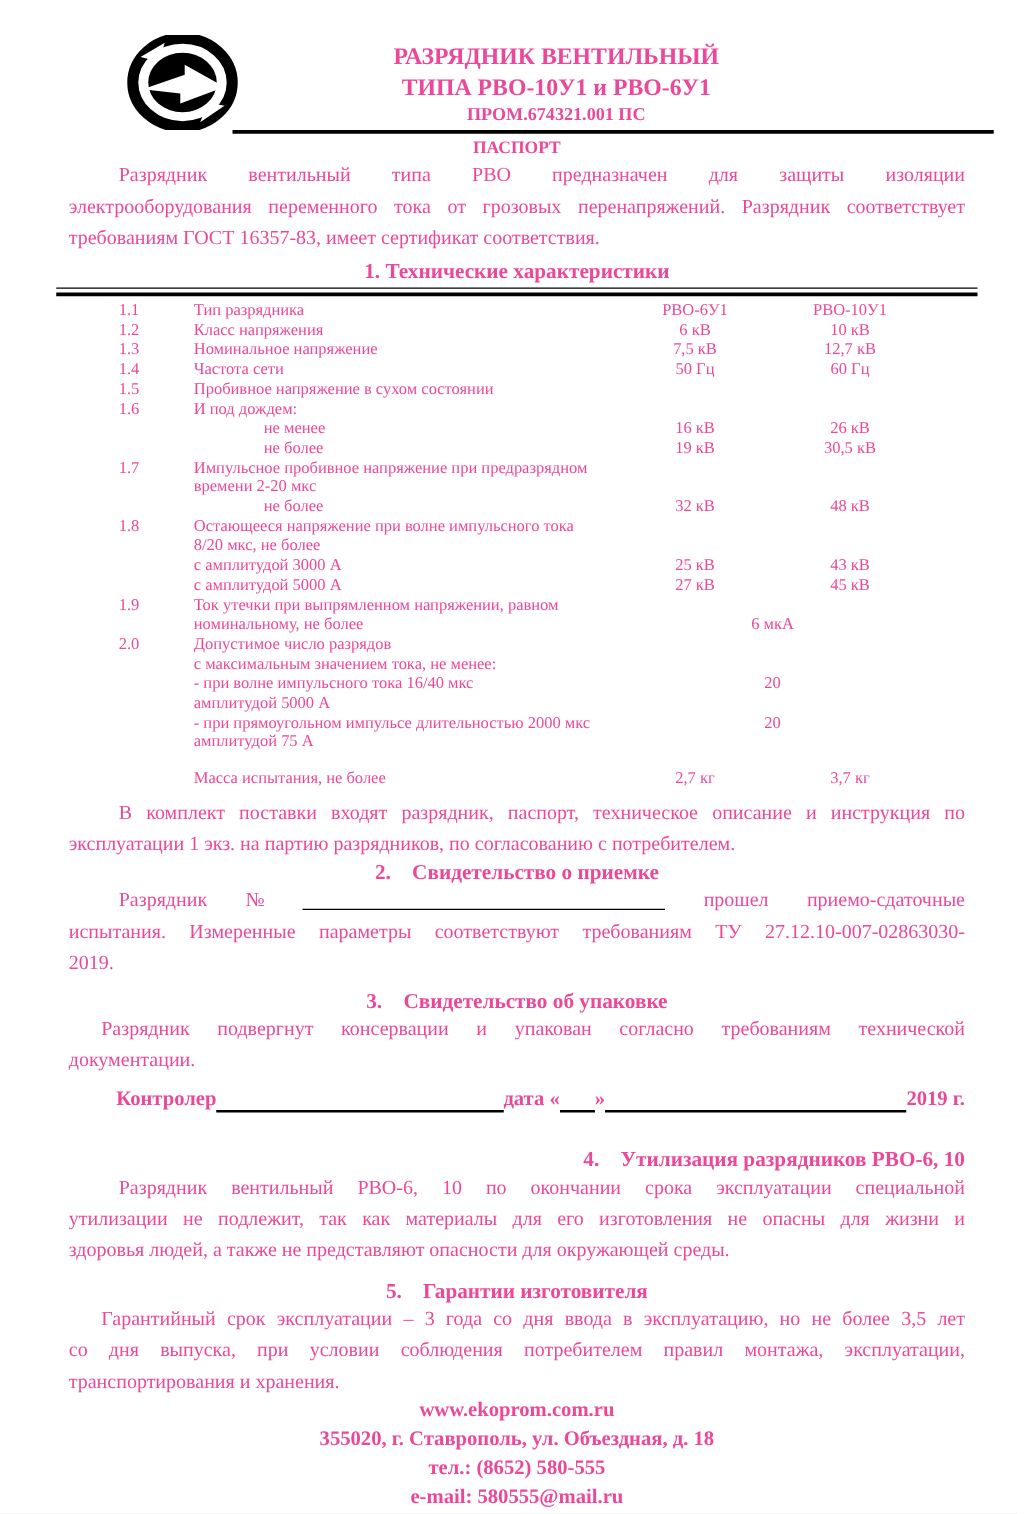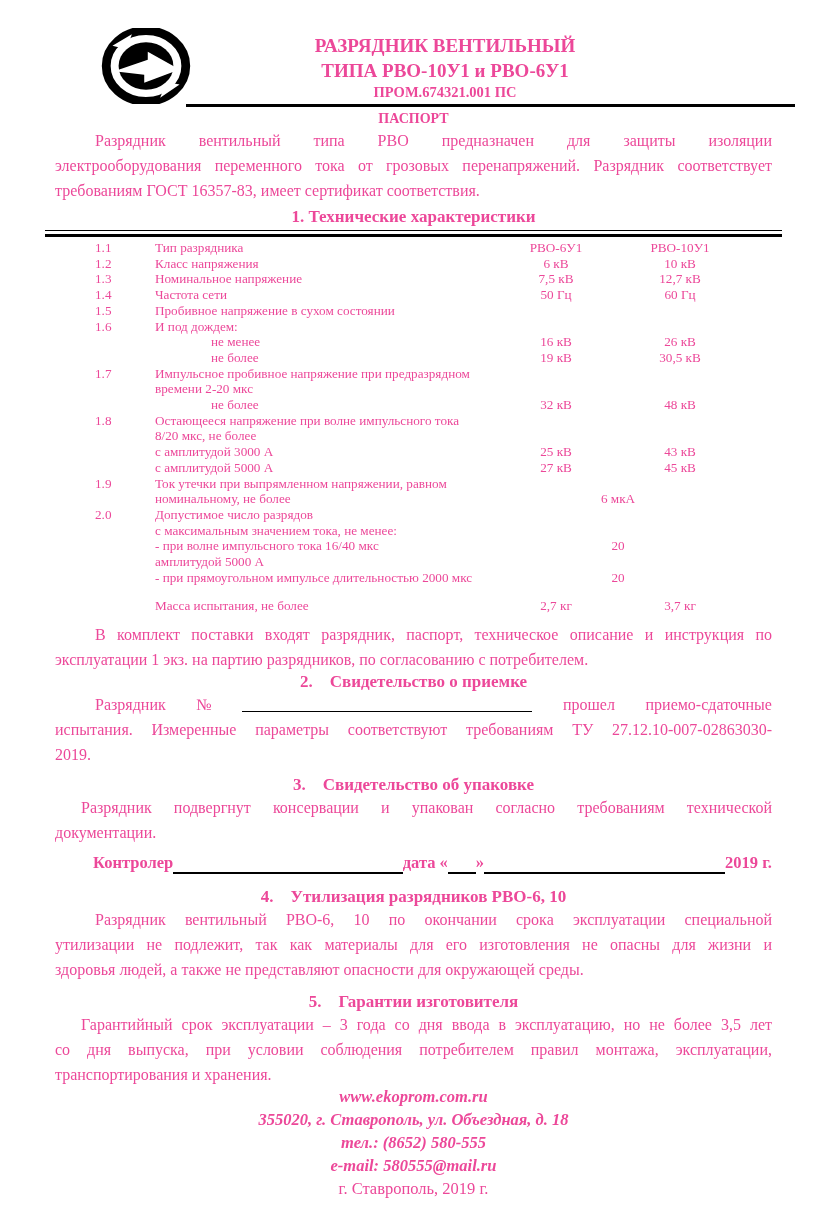--- a/index.html
+++ b/index.html
@@ -28,21 +28,21 @@
   .pline { min-height:25px; }
   .pline.just { text-align:justify; text-align-last:justify; }
   .pline.ind1 { text-indent:40px; }
   .pline.ind2 { text-indent:26px; }
 
   
   .sec-h { text-align:center; font-weight:bold; font-size:17px; line-height:20px; white-space:pre-wrap; }
   .h1m { margin-top:4px; }
   .h2m { margin-top:0; margin-bottom:0; }
   .h3m { margin-top:8px; }
-  .h4m { margin-top:12px; }
+  .h4m { margin-top:27px;text-align:right; }
   .h5m { margin-top:10px; }
 
   
   .table-rule { margin:3px -10px 0 -10px; border-top:1.5px solid #000; border-bottom:3px solid #000; height:3px; }
   .ttable { margin:3px -10px 0 -10px; padding-right:40px; }
   .trow { display:flex; font-size:13.2px; line-height:15.7px; }
   .trow.sp { height:13px; }
   .tnum { width:110px; padding-left:50px; box-sizing:border-box; flex:none; }
   .tlabel { flex:1; }
   .tlabel.i1 { padding-left:56px; }
@@ -55,21 +55,21 @@
   .blank { border-bottom:1.5px solid #000; width:290px; height:19px; flex:none; }
 
   
   .ctrl { display:flex; align-items:center; font-weight:bold; font-size:16.5px; line-height:24px; padding-left:38px; margin-top:6px; }
   .cb { border-bottom:2px solid #000; flex:1; height:20px; }
   .cb2 { border-bottom:2px solid #000; flex:1.05; height:20px; }
   .cbs { border-bottom:2px solid #000; width:28px; height:20px; flex:none; }
 
   
   .footer { text-align:center; font-size:16.5px; line-height:23px; margin-top:-2px; }
-  .footer .fline { font-weight:bold;font-style:italic; }
+  .footer .fline { font-weight:bold; }
   .footer .reg { font-weight:normal; }
   .mt8 { margin-top:8px; }
 </style>
 </head>
 <body>
 
 <div class="page">
 
   <div class="hdr">
     <div class="logo">
@@ -224,20 +224,21 @@
         <span class="tv"></span>
         <span class="tv"></span>
       </div>
       <div class="trow">
         <span class="tnum"></span>
         <span class="tlabel">- при прямоугольном импульсе длительностью 2000 мкс</span>
         <span class="tvm">20</span>
       </div>
       <div class="trow">
         <span class="tnum"></span>
+        <span class="tlabel">амплитудой 75 А</span>
         <span class="tv"></span>
         <span class="tv"></span>
       </div>
       <div class="trow sp">
         <span class="tnum"></span>
         <span class="tlabel"></span>
         <span class="tv"></span>
         <span class="tv"></span>
       </div>
       <div class="trow">

